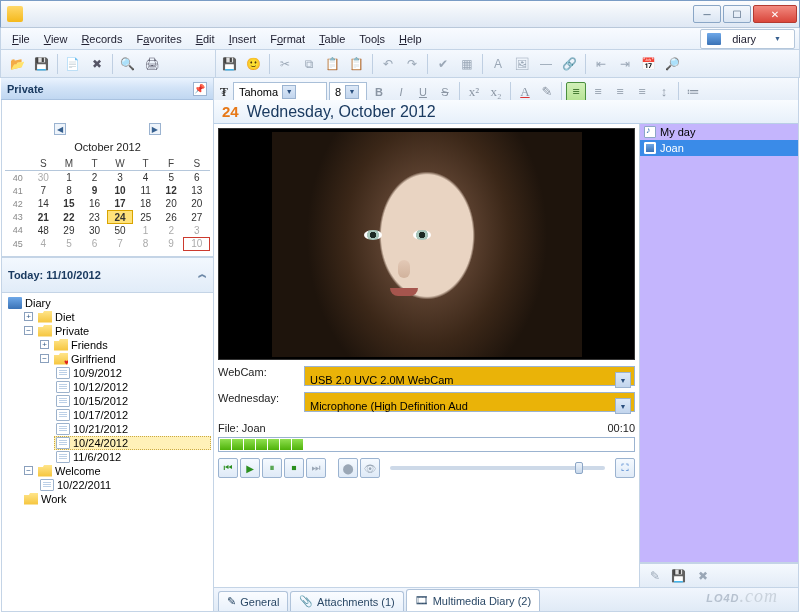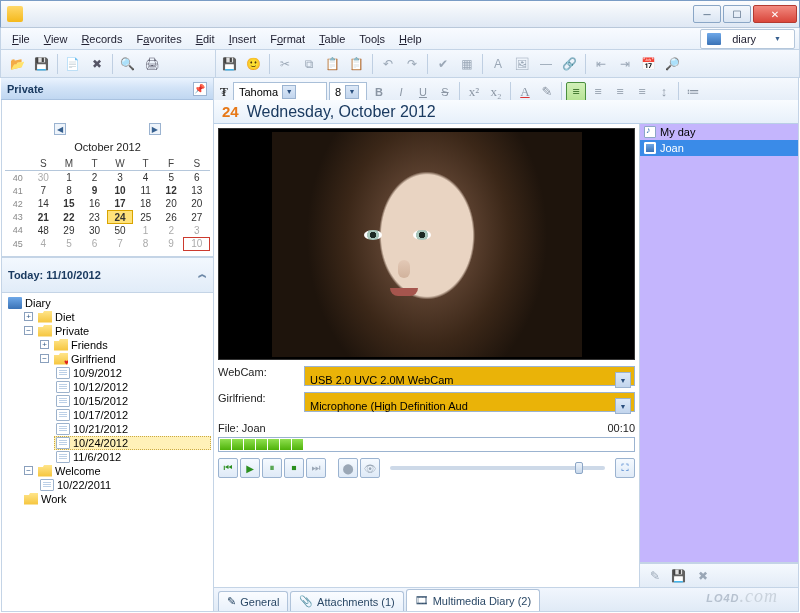--- a/index.html
+++ b/index.html
@@ -449,21 +449,21 @@
         </div>
 
         <div class="formrow">
             <label>WebCam:</label>
           <div class="sel">
               <span>USB 2.0 UVC 2.0M WebCam</span>
               <div class="dd">▼</div>
             </div>
           </div>
         <div class="formrow">
-            <label>Girlfriend:</label>
+            <label>Wednesday:</label>
           <div class="sel">
               <span>Microphone (High Definition Aud</span>
               <div class="dd">▼</div>
             </div>
           </div>
 
         <div class="filerow">
             <span>File: Joan</span>
             <span class="dur">00:10</span>
           </div>

